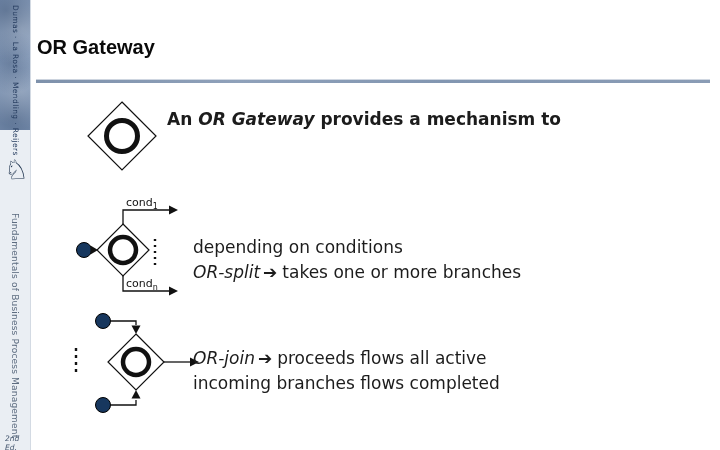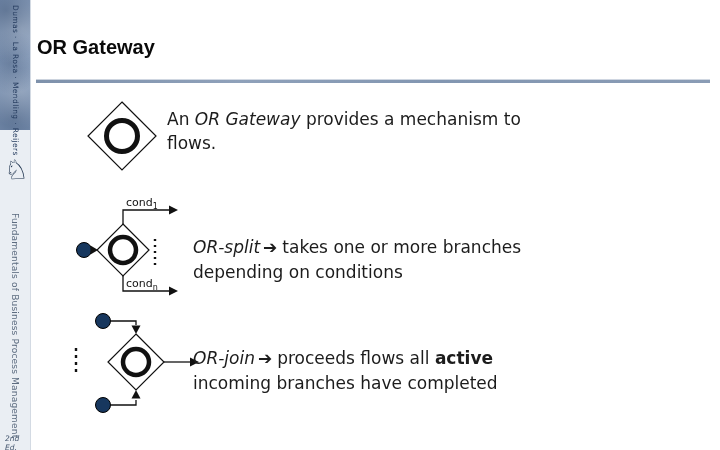--- a/index.html
+++ b/index.html
@@ -34,25 +34,25 @@
   
   .title{position:absolute;left:37px;top:36px;
     font-family:"Liberation Sans",sans-serif;font-weight:bold;font-size:20px;
     color:#0a0a0a;}
   .divider{position:absolute;left:36px;top:79px;width:674px;height:4px;
     background:linear-gradient(90deg,#7e91ab,#8fa1ba 30%,#8296b1 60%,#8a9cb5);
     box-shadow:0 1px 0 rgba(255,255,255,.6) inset;}
   
   .para{position:absolute;font-size:17px;color:#1c1c1c;}
   .para .line{white-space:nowrap;}
-  .p-intro{left:167px;top:108px;line-height:23.5px;}
+  .p-intro{left:167px;top:108px;line-height:23.5px;font-weight:bold;}
   .p-split{left:193px;top:235px;line-height:25px;}
   .p-join{left:193px;top:346px;line-height:25px;}
   .it{font-style:italic;}
-  .bd{font-weight:bold;}
+  .bd{font-weight:normal;}
   .arrow{margin:0 5px 0 3px;}
   
   .diag{position:absolute;}
   .d-gateway{left:84px;top:98px;}
   .d-split{left:72px;top:190px;}
   .d-join{left:62px;top:308px;}
   svg text{font-family:"DejaVu Sans",sans-serif;font-size:11px;fill:#111;}
   svg .sub{font-size:8px;}
 </style>
 </head>
@@ -100,24 +100,23 @@
   <circle cx="41" cy="97" r="7.5" fill="#17375e" stroke="#000000" stroke-width="1"></circle>
   <line x1="14" y1="40" x2="14" y2="66" stroke="#111111" stroke-width="2.4" stroke-dasharray="3 4"></line>
   <polygon points="74,26 102,54 74,82 46,54" fill="#ffffff" stroke="#111111" stroke-width="1.2"></polygon>
   <circle cx="74" cy="54" r="13" fill="none" stroke="#111111" stroke-width="4.5"></circle>
   <line x1="102" y1="54" x2="128" y2="54" stroke="#111111" stroke-width="1.3"></line>
   <polygon points="128,49.5 137,54 128,58.5" fill="#111111"></polygon>
 </svg>
 
 <div class="para p-intro">
   <div class="line"><span>An </span><span class="it">OR Gateway</span><span> provides a mechanism to</span></div>
-  <div class="line">flows.</div>
 </div>
 
 <div class="para p-split">
+  <div class="line">depending on conditions</div>
   <div class="line"><span class="it">OR-split</span><span class="arrow">➔</span><span>takes one or more branches</span></div>
-  <div class="line">depending on conditions</div>
 </div>
 
 <div class="para p-join">
   <div class="line"><span class="it">OR-join</span><span class="arrow">➔</span><span>proceeds flows all </span><span class="bd">active</span></div>
-  <div class="line">incoming branches have completed</div>
+  <div class="line">incoming branches flows completed</div>
 </div>
 
 </body></html>

